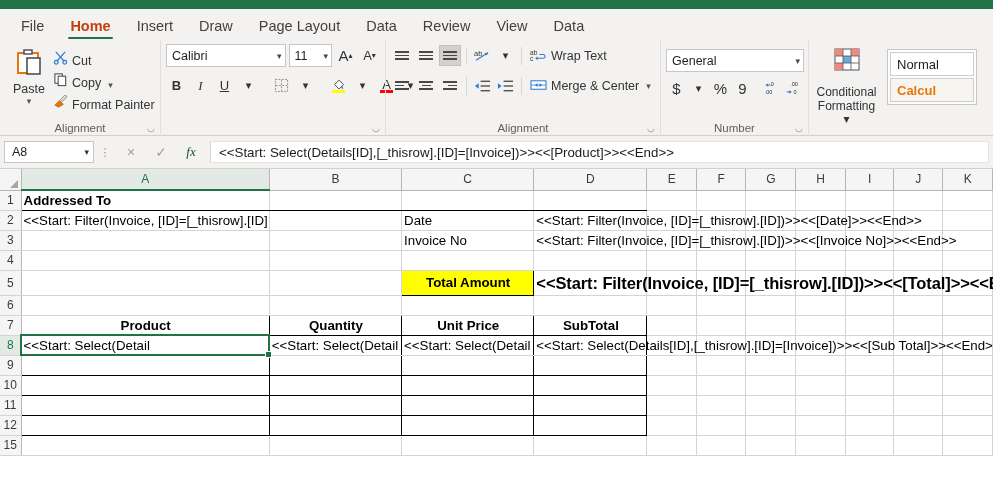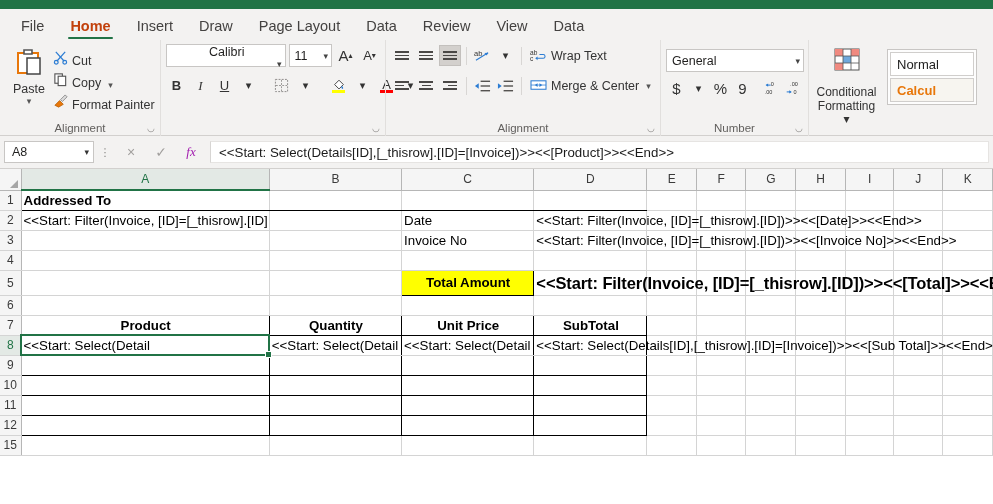--- a/index.html
+++ b/index.html
@@ -50,21 +50,21 @@
   .mini-chev { font-size:9px; color:#555; margin-left:3px; }
 
   
   .g-font { width:225px; }
   .frow { display:flex; align-items:center; gap:3px; height:25px; }
   .frow.r2 { margin-top:5px; }
   .selbox { border:1px solid #c8c6c4; background:#fff; height:23px;
             display:flex; align-items:center; padding:0 3px 0 5px;
             font-size:12.5px; color:#201f1e; }
   .selbox .cv { margin-left:auto; font-size:9px; color:#444; padding-left:6px;}
-  .fontname { width:131px;flex-direction:column; }
+  .fontname { width:131px; }
   .fontsize { width:47px; }
   .btn { min-width:21px; height:21px; display:flex; align-items:center;
          justify-content:center; font-size:13px; color:#333; cursor:default;
          padding:0 2px; }
   .btn.small { font-size:11px; }
   .sep { width:1px; height:18px; background:#d8d6d4; margin:0 3px; }
   .underbar { display:block; height:3px; width:13px; margin-top:-1px; }
 
   
   .g-align { width:275px; }
@@ -102,21 +102,21 @@
           padding:0 4px; gap:4px; border-bottom:1px solid #d2d0ce; }
   .namebox { width:90px; height:22px; background:#fff; border:1px solid #c8c6c4;
              display:flex; align-items:center; padding:0 4px 0 7px;
              font-size:12.5px; color:#201f1e; }
   .namebox .cv { margin-left:auto; font-size:9px; color:#333; }
   .dots { width:14px; text-align:center; color:#8a8886; font-size:11px;
           letter-spacing:0; line-height:10px; }
   .fbtns { display:flex; align-items:center; gap:0px; }
   .fbtn { width:30px; height:22px; display:flex; align-items:center;
           justify-content:center; font-size:14px; color:#a19f9d; }
-  .fbtn.fx { color:#a21caf; font-style:italic; font-family:"Liberation Serif", serif;
+  .fbtn.fx { color:#14532d; font-style:italic; font-family:"Liberation Serif", serif;
              font-size:13px; }
   .finput { flex:1; height:22px; background:#fff; border:1px solid #e6e4e2;
             border-left:1px solid #d7d5d3; display:flex; align-items:center;
             padding-left:8px; font-size:13.3px; color:#1b1b1b;
             font-family:"Liberation Sans", sans-serif; white-space:nowrap;
             overflow:hidden; }
 
   
   .gridwrap { position:relative; width:993px; height:331px; overflow:hidden;
               background:#fff; }

